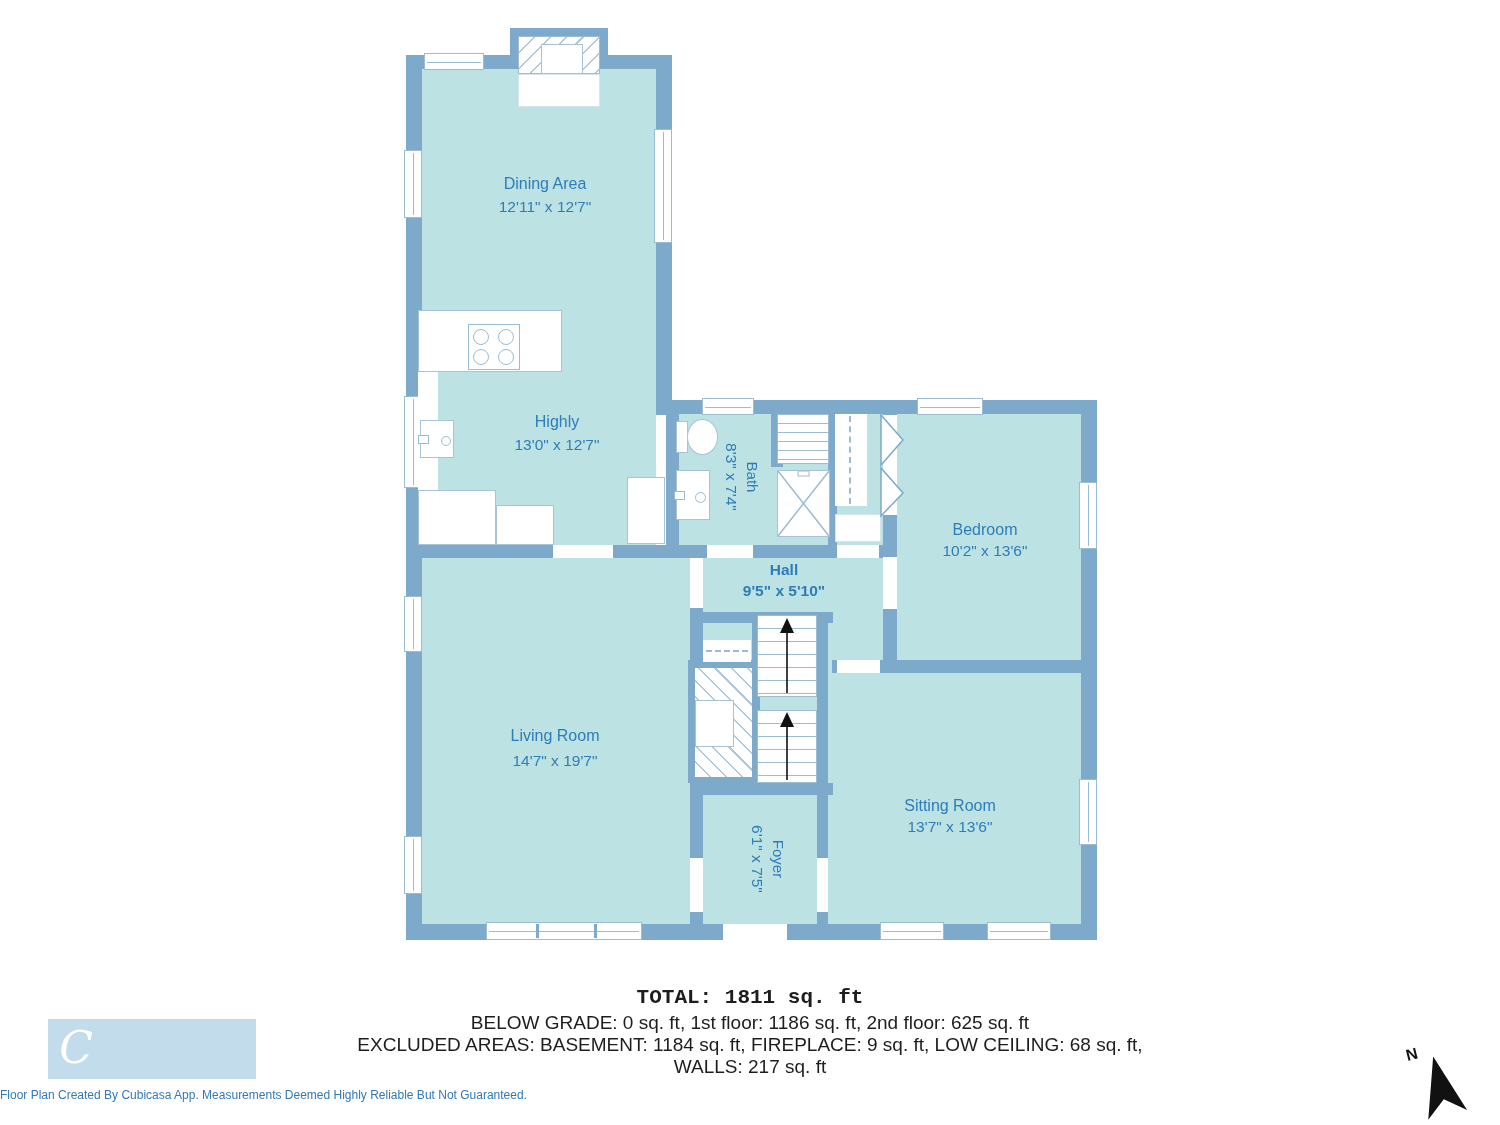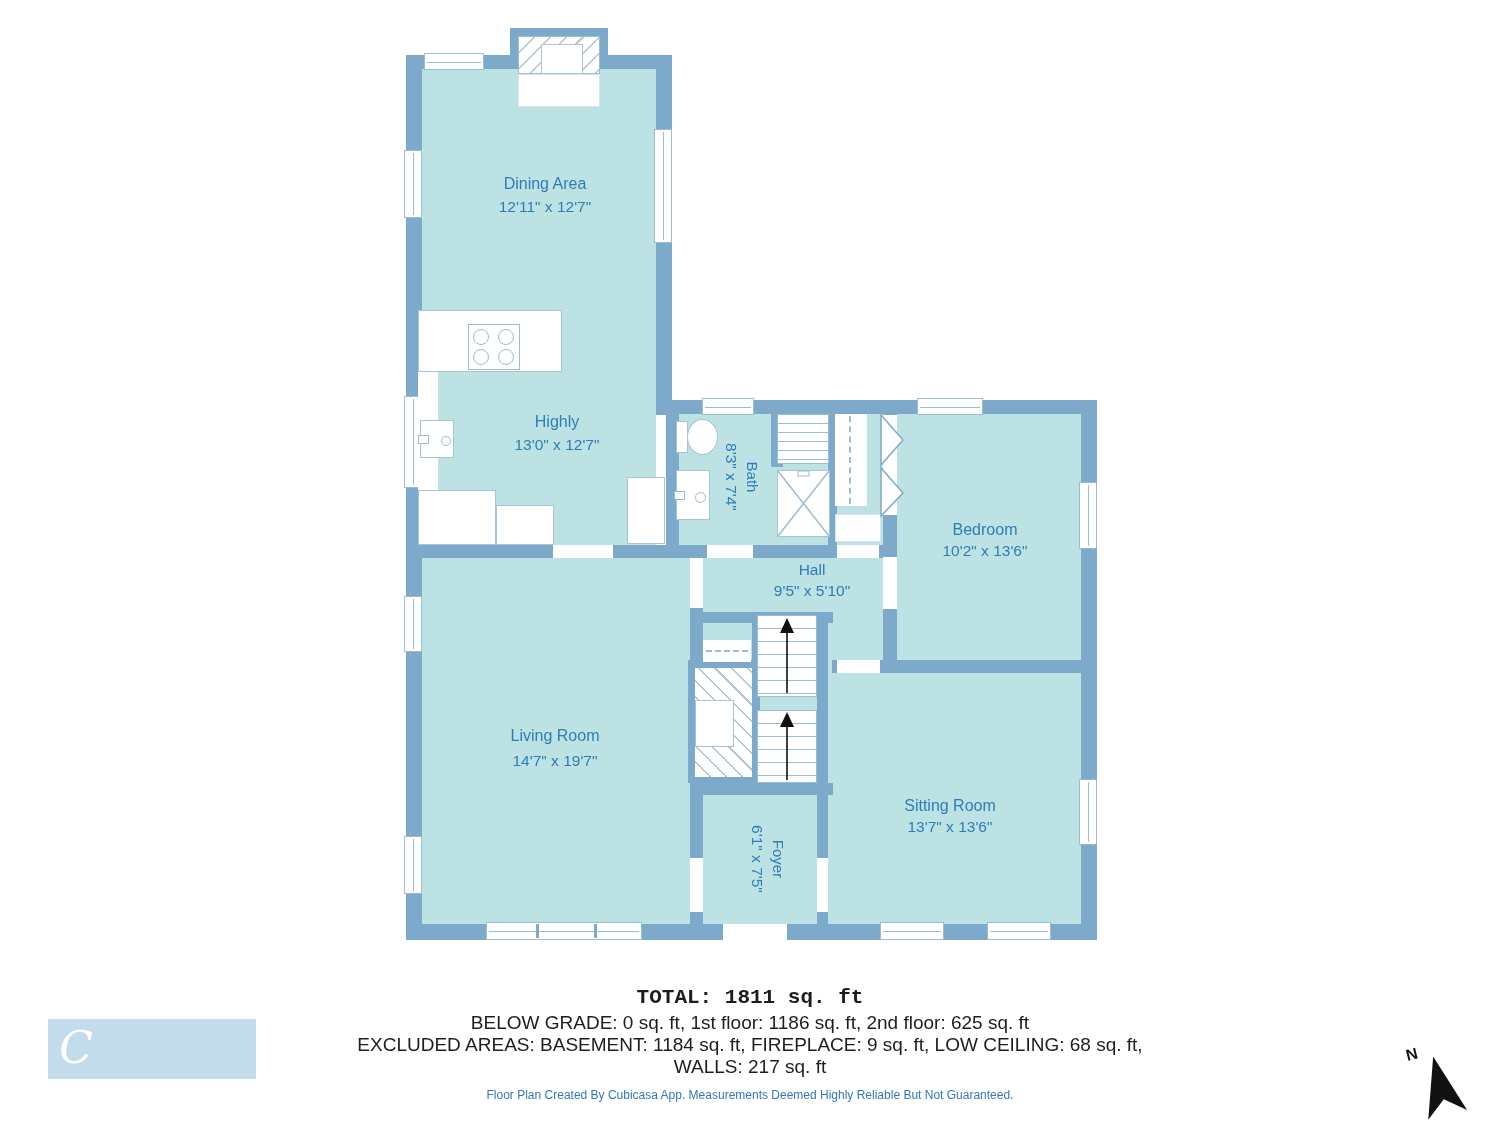--- a/index.html
+++ b/index.html
@@ -28,21 +28,21 @@
   .dashline-v::after{content:"";position:absolute;left:45%;top:2px;bottom:2px;width:0;
           border-left:2px dashed #9cbcd2;}
   .dashline-h{position:absolute;background:#fff;}
   .dashline-h::after{content:"";position:absolute;top:45%;left:3px;right:3px;height:0;
           border-top:2px dashed #9cbcd2;}
   .burner{position:absolute;width:16px;height:16px;border:1px solid #9cbcd2;border-radius:50%;box-sizing:border-box;}
   .summary{position:absolute;left:0;width:1500px;text-align:center;color:#1d1d1d;}
   .s-total{top:986px;font-size:21px;font-weight:bold;font-family:Liberation Mono, monospace;}
   .s-line{font-size:19px;}
   .s1{top:1012px;} .s2{top:1034px;} .s3{top:1056px;}
-  .disclaimer{position:absolute;left:0;top:1088px;width:1500px;text-align:center;
+  .disclaimer{position:absolute;left:0;top:1088px;width:1500px;
           color:#3279b7;font-size:12px;}
   .logo{position:absolute;left:48px;top:1019px;width:208px;height:60px;background:#c3dcec;}
   .logo-c{position:absolute;left:0;top:0;width:56px;height:60px;color:#fff;
           font-family:"DejaVu Serif",serif;font-style:italic;font-size:44px;
           text-align:center;line-height:58px;}
   .logo-box{position:absolute;left:54px;top:6px;right:6px;bottom:6px;background:#fff;
           display:flex;align-items:center;justify-content:center;}
   .logo-text{font-size:10px;font-weight:bold;letter-spacing:3.2px;color:#43546a;white-space:nowrap;}
   .compass{position:absolute;left:1398px;top:1032px;width:80px;height:88px;transform:rotate(-14deg);}
 </style>
@@ -173,21 +173,21 @@
     <div class="dims">12'11" x 12'7"</div>
   </div>
   <div class="roomlabel" style="left:437px;top:410px;width:240px;">
     <div>Highly</div>
     <div class="dims">13'0" x 12'7"</div>
   </div>
   <div class="roomlabel rot90" style="left:672px;top:456px;width:140px;font-size:15px;line-height:21px;">
     <div>Bath</div>
     <div class="dims">8'3" x 7'4"</div>
   </div>
-  <div class="roomlabel" style="left:712px;top:559px;width:200px;font-size:15.5px;line-height:21px;">
+  <div class="roomlabel" style="left:684px;top:559px;width:200px;font-size:15.5px;line-height:21px;font-weight:bold;">
     <div>Hall</div>
     <div class="dims">9'5" x 5'10"</div>
   </div>
   <div class="roomlabel" style="left:865px;top:519px;width:240px;line-height:21px;">
     <div>Bedroom</div>
     <div class="dims">10'2" x 13'6"</div>
   </div>
   <div class="roomlabel" style="left:425px;top:723px;width:260px;line-height:25px;">
     <div>Living Room</div>
     <div class="dims">14'7" x 19'7"</div>

